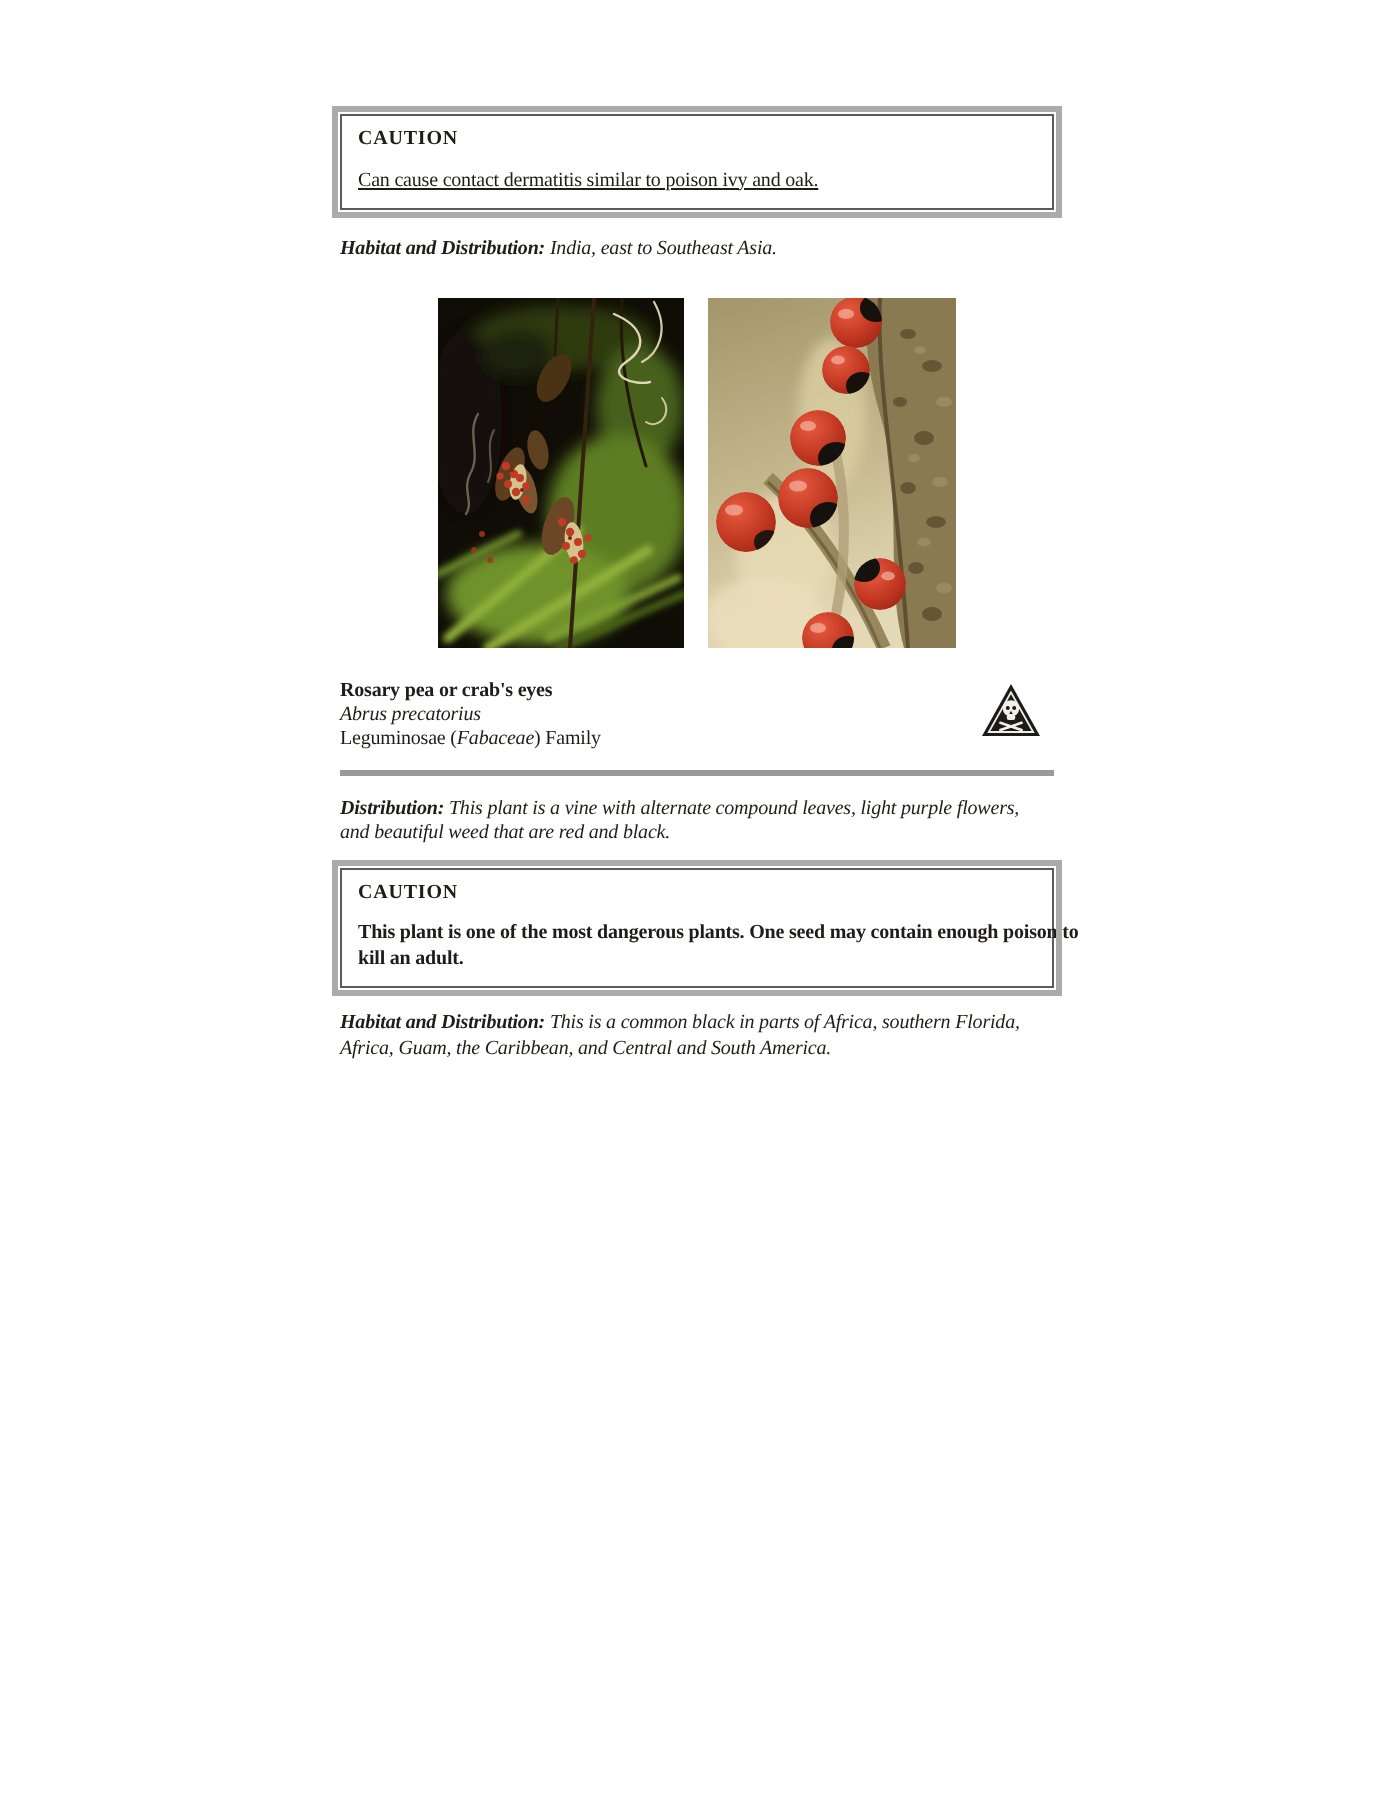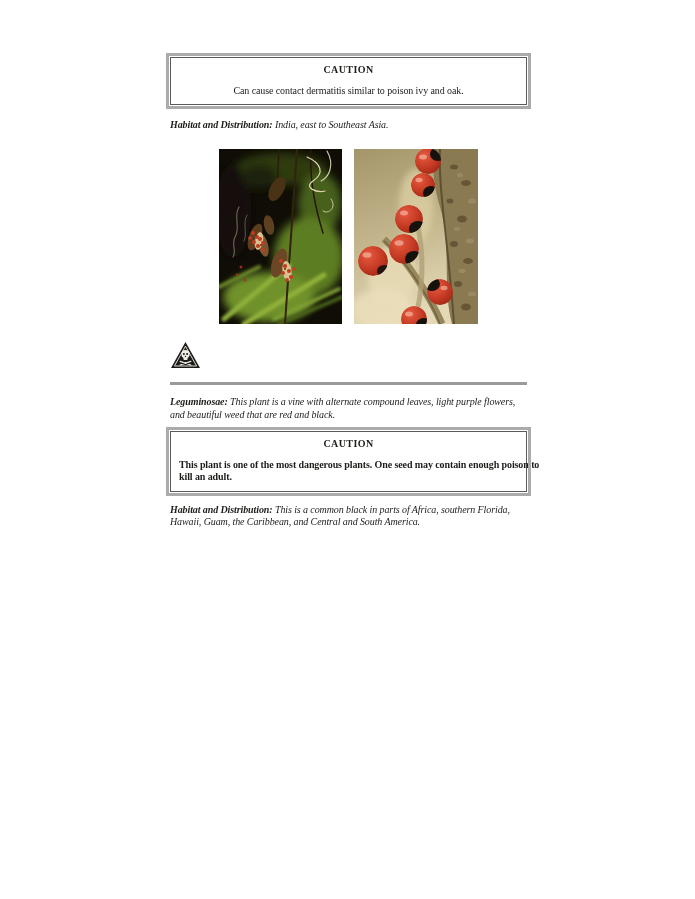--- a/index.html
+++ b/index.html
@@ -17,23 +17,23 @@
     font-size:10px; letter-spacing:-0.1px; line-height:12.5px;
   }
   .caution-box {
     border:1px solid #5a5a5a;
     outline:3px solid #ababab;
     outline-offset:1px;
     padding:6px 8px 7px 8px;
     background:#ffffff;
   }
   .caution-title {
-    text-align:center; font-weight:bold; letter-spacing:.4px;
-  }
-  .caution-body-center { text-align:center; margin-top:8px; white-space:nowrap; }
+    font-weight:bold; letter-spacing:.4px;
+  }
+  .caution-body-center { margin-top:8px; white-space:nowrap;text-decoration:underline; }
   .caution-body-left { margin-top:8px; white-space:nowrap;font-weight:bold; }
   .para { white-space:nowrap;font-style:italic; }
   .lbl { font-weight:bold; }
   .habitat-1 { margin-top:14px; }
   .photo-row {
     margin-top:17px;
     display:flex; justify-content:center; gap:12px;
   }
   .photo { display:block; }
   .names-row {
@@ -244,43 +244,48 @@
           </g>
         <g clip-path="url(#cs7)">
             <circle cx="60" cy="170" r="13" fill="url(#seedRed)"></circle>
             <ellipse cx="70" cy="176" rx="8" ry="7" fill="#15120e"></ellipse>
             <ellipse cx="55" cy="165" rx="4" ry="2.5" fill="#f2b3a0" opacity=".7"></ellipse>
           </g>
       </svg>
     </div>
 
     <div class="names-row">
+      <div class="names">
+        <div class="lbl">Rosary pea or crab's eyes</div>
+        <div class="latin">Abrus precatorius</div>
+        <div><span>Leguminosae (</span><i>Fabaceae</i><span>) Family</span></div>
+      </div>
       <div class="poison-icon-wrap">
         <svg width="31" height="29" viewBox="0 0 31 29" aria-hidden="true">
           <path d="M15.5 1 L30 27 L1 27 Z" fill="#1d1b18"></path>
           <path d="M15.5 5.2 L26.6 25 L4.4 25 Z" fill="none" stroke="#f2efe8" stroke-width="0.9"></path>
           <circle cx="15.5" cy="13.2" r="4.1" fill="#f2efe8"></circle>
           <rect x="13.4" y="16.2" width="4.2" height="2.8" rx="1" fill="#f2efe8"></rect>
           <circle cx="13.9" cy="13" r="1" fill="#1d1b18"></circle>
           <circle cx="17.1" cy="13" r="1" fill="#1d1b18"></circle>
           <path d="M15.5 14.4 l0.9 1.6 h-1.8 Z" fill="#1d1b18"></path>
           <path d="M10.2 20.4 L20.8 24 M20.8 20.4 L10.2 24" stroke="#f2efe8" stroke-width="1.3" stroke-linecap="round"></path>
         </svg>
       </div>
     </div>
 
     <hr class="rule">
 
-    <p class="para description"><span class="lbl">Leguminosae:</span>
+    <p class="para description"><span class="lbl">Distribution:</span>
       <span>This plant is a vine with alternate compound leaves, light purple flowers,</span><br>
       <span>and beautiful weed that are red and black.</span></p>
 
     <div class="caution-box caution-2">
       <div class="caution-title">CAUTION</div>
       <div class="caution-body-left"><span>This plant is one of the most dangerous plants. One seed may contain enough poison to</span><br><span>kill an adult.</span></div>
     </div>
 
     <p class="para habitat-2"><span class="lbl">Habitat and Distribution:</span>
       <span>This is a common black in parts of Africa, southern Florida,</span><br>
-      <span>Hawaii, Guam, the Caribbean, and Central and South America.</span></p>
+      <span>Africa, Guam, the Caribbean, and Central and South America.</span></p>
 
   </div>
 </div>
 
 </body></html>

